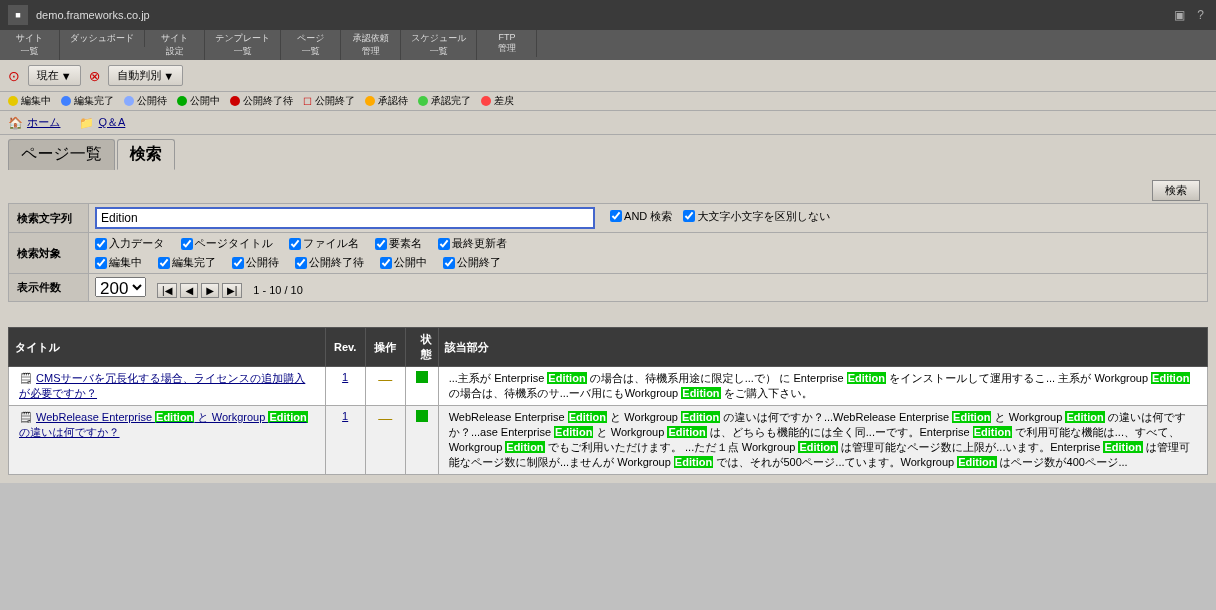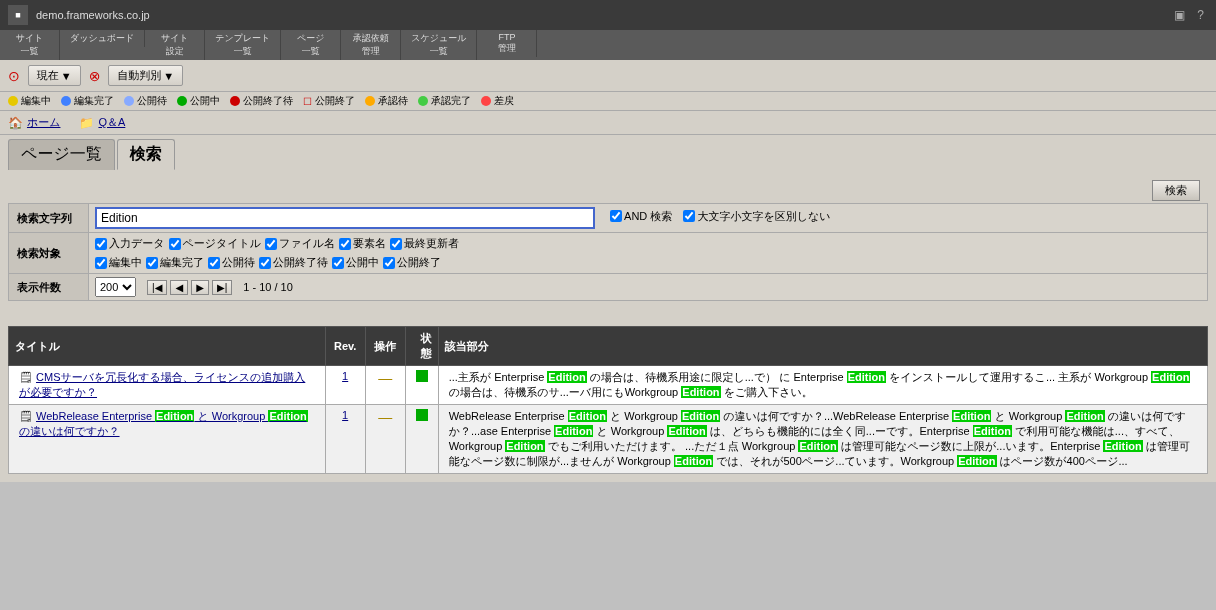--- a/index.html
+++ b/index.html
@@ -41,24 +41,24 @@
     
     .main-content { background: #d4d0c8; padding: 8px; }
 
     
     .form-table { width: 100%; border-collapse: collapse; margin-bottom: 25px; }
     .form-table td { padding: 3px 6px; vertical-align: middle; font-size: 11px; }
     .form-table .label-cell { width: 80px; background: #c8c4bc; font-weight: bold; border: 1px solid #aaa; padding: 3px 8px; white-space: nowrap; }
     .form-table .value-cell { background: #d8d4cc; border: 1px solid #aaa; }
 
     .search-input { width: 500px; height: 22px; border: 2px solid #4466cc; padding: 2px 4px; font-size: 12px; background: white; outline: none; }
-    .checkbox-group { display: flex; align-items: center; flex-wrap: wrap; gap: 4px; }
+    .checkbox-group { display: flex; align-items: center; flex-wrap: wrap; gap: 16px; }
     .cb-item { display: flex; align-items: center; gap: 2px; cursor: pointer; }
     .cb-item input[type="checkbox"] { width: 12px; height: 12px; }
-    .page-select { height: 20px; font-size: 11px; }
+    .page-select { height: 20px; font-size: 17px; }
     .page-btn { background: linear-gradient(to bottom, #f0ede8, #d4d0c8); border: 1px solid #888; padding: 1px 4px; cursor: pointer; font-size: 10px; }
 
     
     .search-btn-top { background: linear-gradient(to bottom, #f0ede8, #c8c4bc); border: 1px solid #888; padding: 2px 12px; font-size: 11px; cursor: pointer; }
 
     
     .results-table { width: 100%; border-collapse: collapse; }
     .results-table th { background: #3a3a3a; color: white; padding: 4px 6px; font-size: 11px; border: 1px solid #555; text-align: left; }
     .results-table td { padding: 4px 10px; font-size: 11px; border: 1px solid #aaa; vertical-align: top; background: white; }
     .results-table tr:nth-child(even) td { background: #f0f0f0; }

